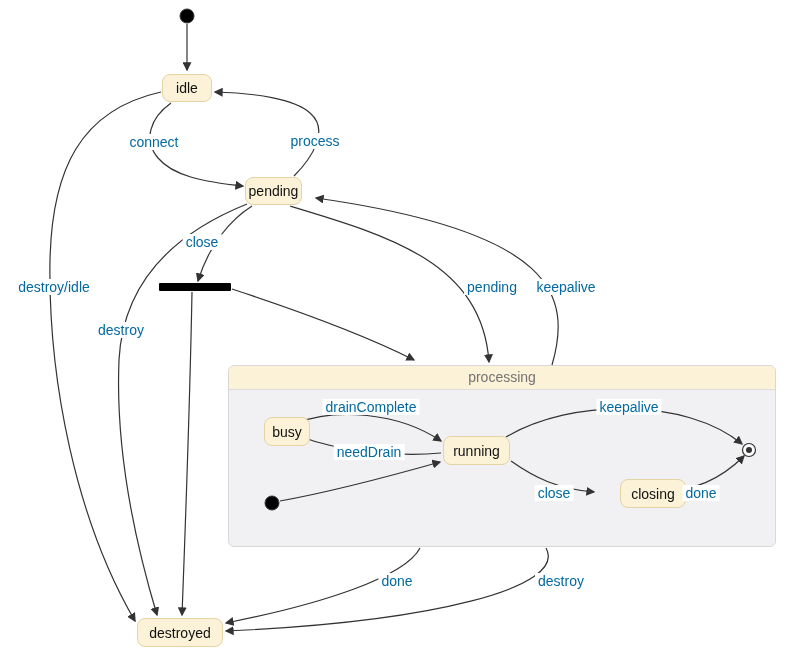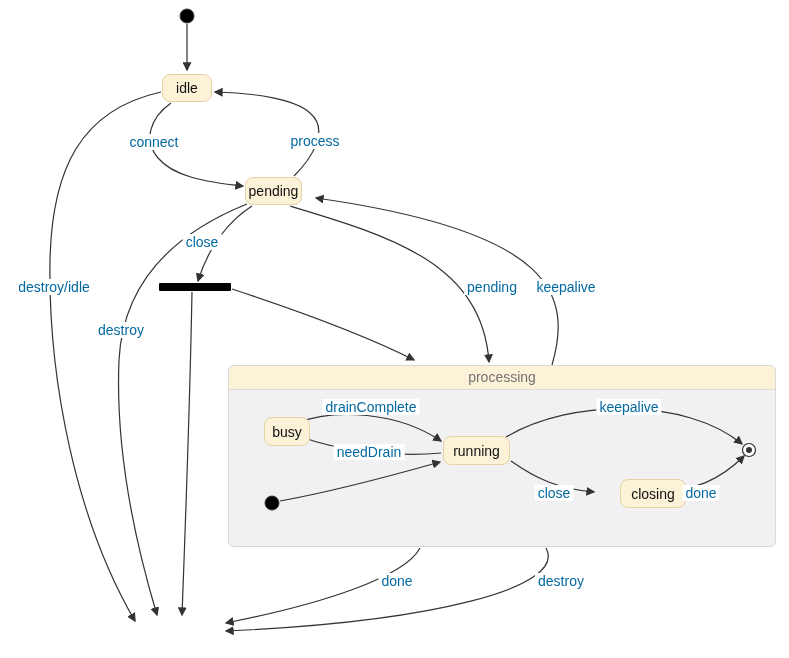--- a/index.html
+++ b/index.html
@@ -64,20 +64,23 @@
   </div>
   <div class="state" style="left:264px;top:417px;width:46px;height:29px">
     <span>busy</span>
   </div>
   <div class="state" style="left:443px;top:436px;width:67px;height:29px">
     <span>running</span>
   </div>
   <div class="state" style="left:620px;top:479px;width:66px;height:29px">
     <span>closing</span>
   </div>
+  <div class="state" style="left:137px;top:618px;width:86px;height:29px">
+    <span>destroyed</span>
+  </div>
 
   <span class="elabel" style="left:154px;top:142px">connect</span>
   <span class="elabel" style="left:315px;top:141px">process</span>
   <span class="elabel" style="left:202px;top:242px">close</span>
   <span class="elabel" style="left:54px;top:287px">destroy/idle</span>
   <span class="elabel" style="left:121px;top:330px">destroy</span>
   <span class="elabel" style="left:492px;top:287px">pending</span>
   <span class="elabel" style="left:566px;top:287px">keepalive</span>
   <span class="elabel" style="left:371px;top:407px">drainComplete</span>
   <span class="elabel" style="left:369px;top:452px">needDrain</span>

